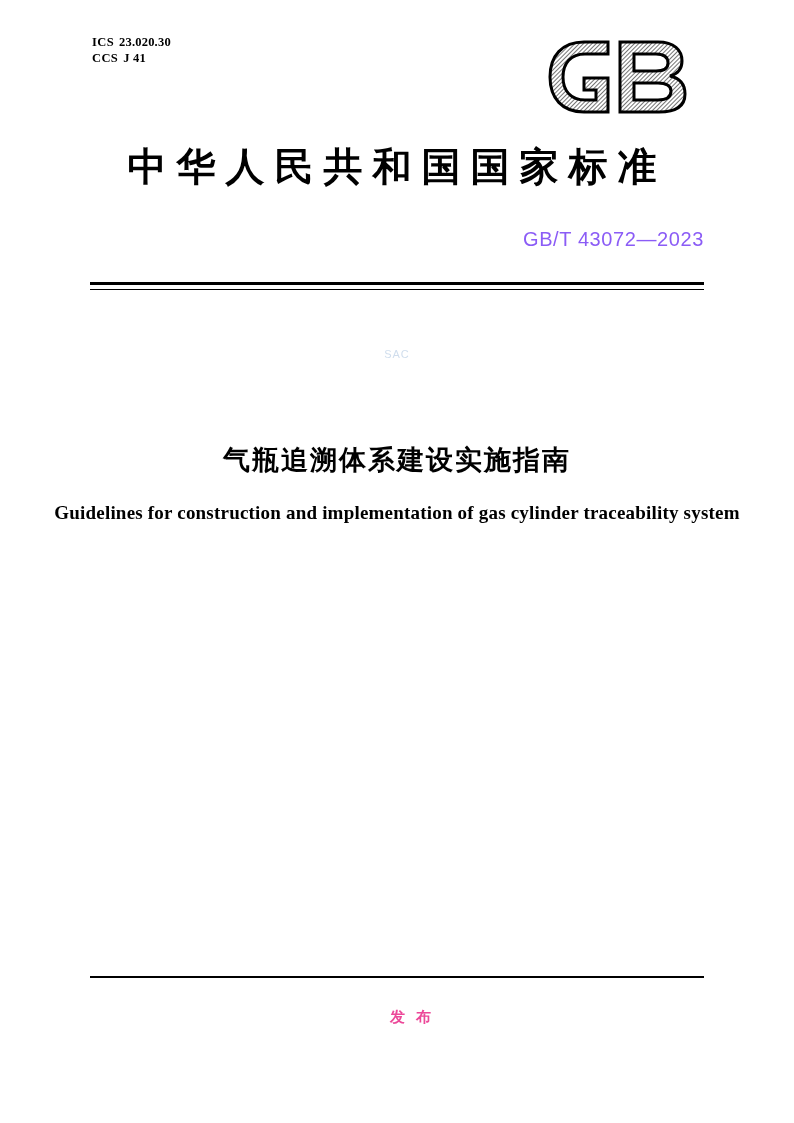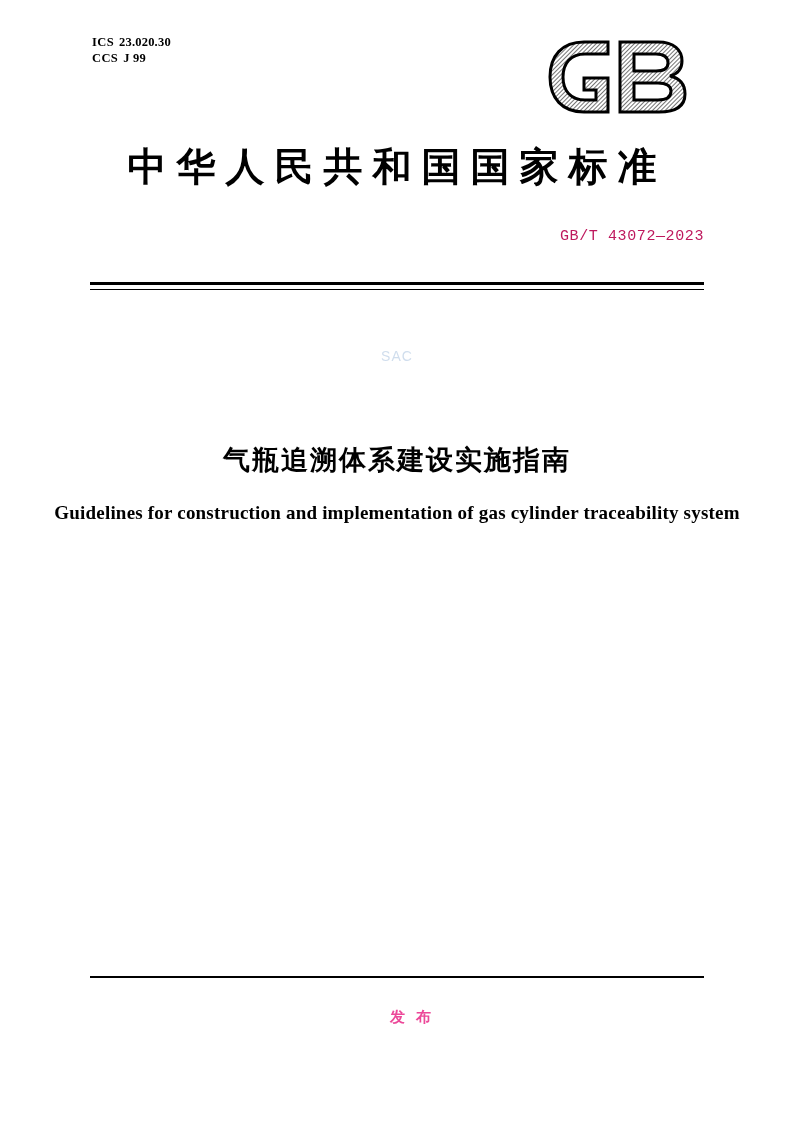--- a/index.html
+++ b/index.html
@@ -72,24 +72,24 @@
     padding-left: 0;
     color: #000;
     white-space: nowrap;
   }
 
   
   .std-number {
     position: absolute;
     right: 90px;
     top: 228px;
-    font-family: Liberation Mono, monospace;
-    font-size: 15px;
+    font-family: Liberation Sans, sans-serif;
+    font-size: 20px;
     letter-spacing: 0.6px;
-    color: #be185d;
+    color: #8b5cf6;
   }
 
   
   .rule-thick {
     position: absolute;
     left: 90px;
     right: 90px;
     top: 282px;
     height: 2.6px;
     background: #000;
@@ -105,21 +105,21 @@
 
   
   .watermark {
     position: absolute;
     left: 0;
     right: 0;
     top: 348px;
     text-align: center;
     color: #c8d8ea;
     font-family: "Liberation Sans", sans-serif;
-    font-size: 14px;
+    font-size: 11px;
     font-weight: normal;
     letter-spacing: 1px;
     opacity: 0.85;
   }
 
   
   .doc-title-cn {
     position: absolute;
     left: 0;
     right: 0;
@@ -205,21 +205,21 @@
 </head>
 <body>
 
 <div class="page">
 
   <div class="codes">
     <div class="code-line">
       <span class="code-key">ICS</span><span class="code-val">23.020.30</span>
     </div>
     <div class="code-line">
-      <span class="code-key">CCS</span><span class="code-val">J 99</span>
+      <span class="code-key">CCS</span><span class="code-val">J 41</span>
     </div>
   </div>
 
   <div class="gb-logo">
     <svg width="160" height="78" viewBox="0 0 160 78" xmlns="http://www.w3.org/2000/svg">
       <defs>
         <pattern id="hatch" width="3" height="3" patternUnits="userSpaceOnUse" patternTransform="rotate(45)">
           <rect width="3" height="3" fill="#ffffff"></rect>
           <line x1="0" y1="0" x2="0" y2="3" stroke="#000000" stroke-width="1.1"></line>
         </pattern>

